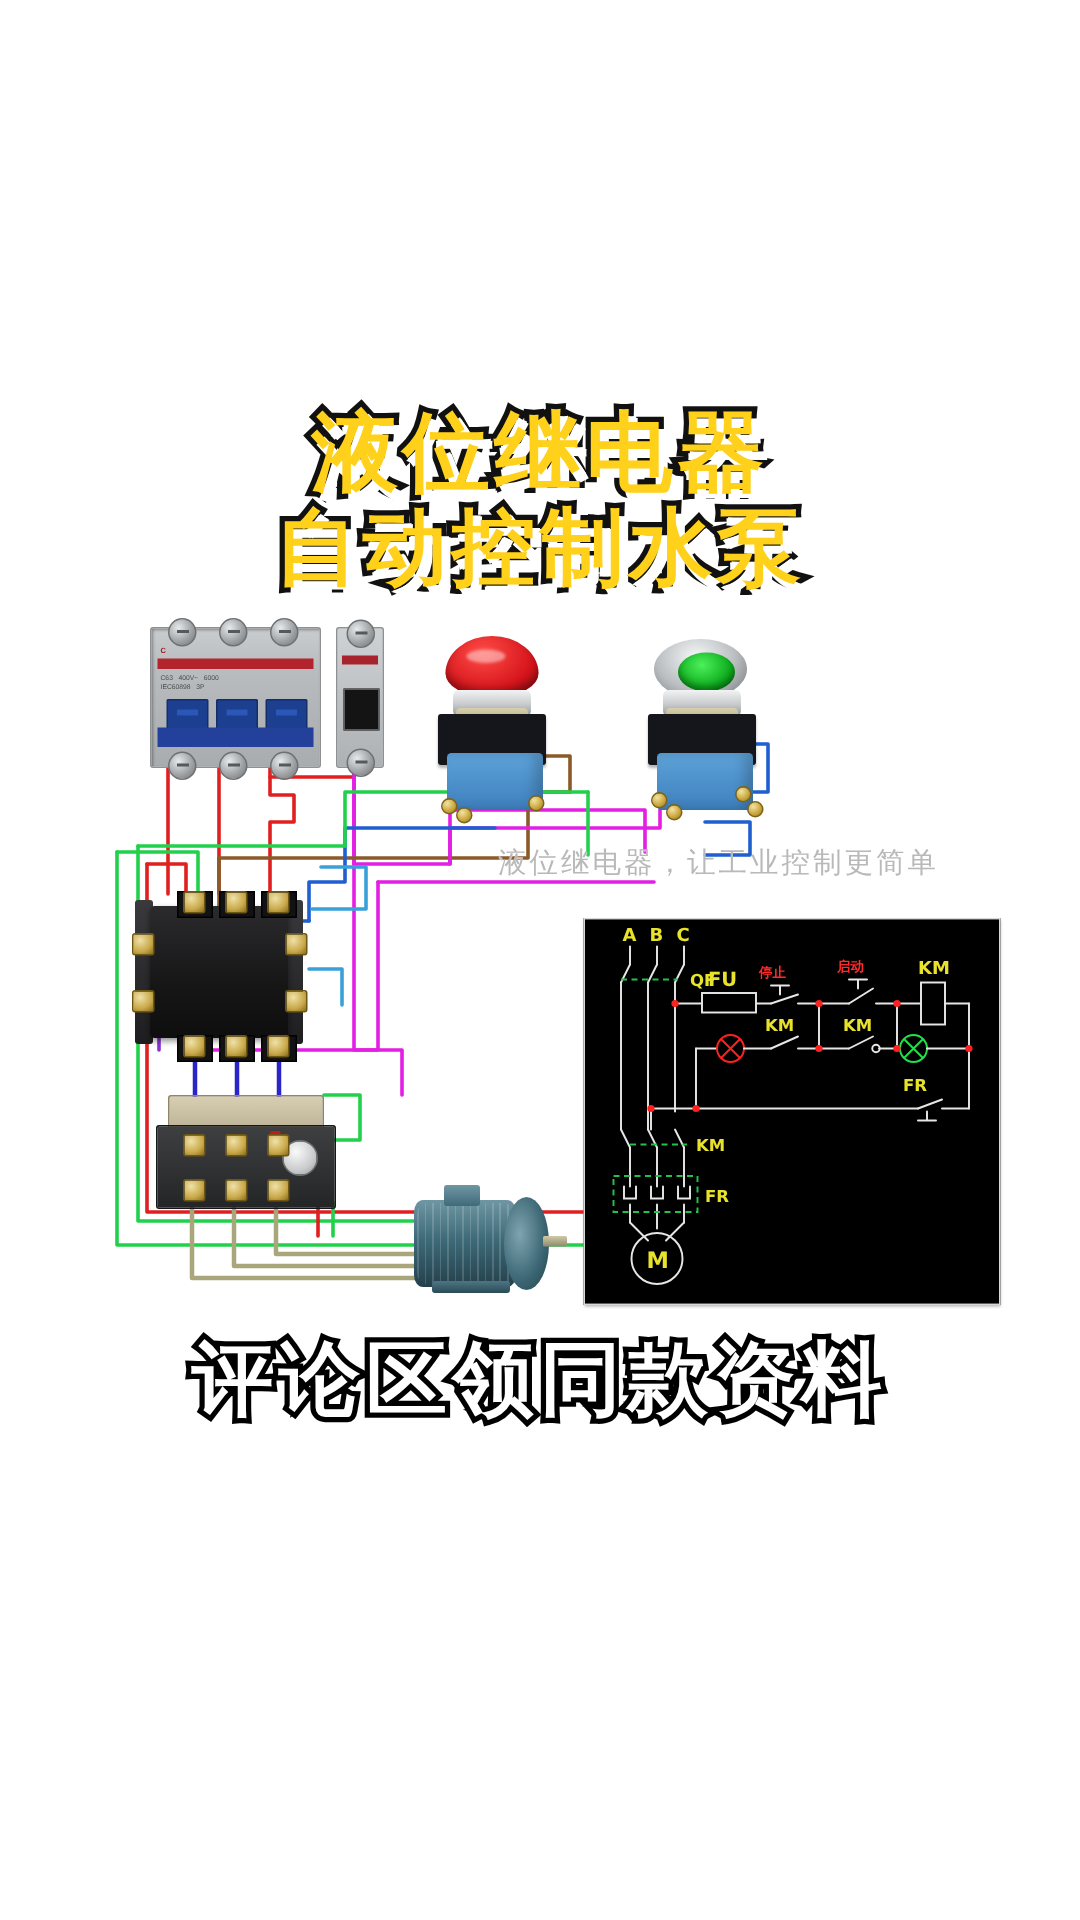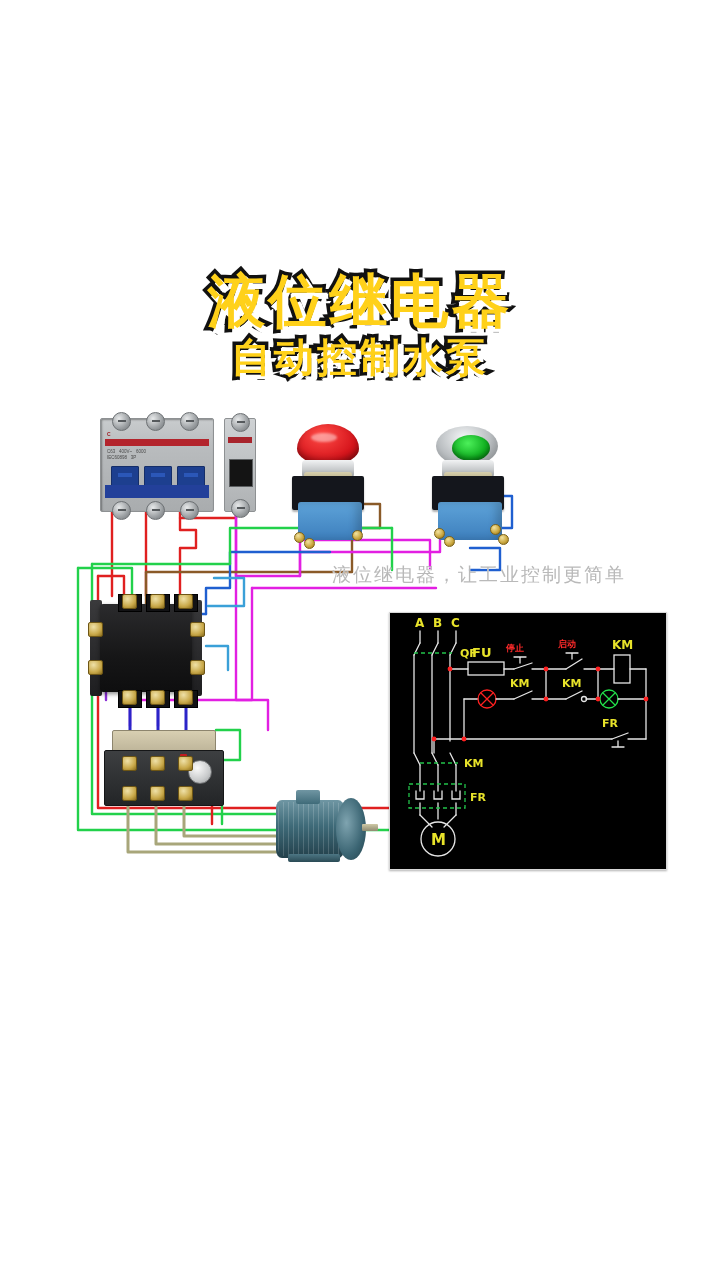--- a/index.html
+++ b/index.html
@@ -27,21 +27,21 @@
     color:#FFD11A;
     -webkit-text-stroke:7px #111;
     paint-order:stroke fill;
     text-shadow:
        5px 5px 0 #ffffff,
        6px 6px 0 #ffffff,
        4px 6px 0 #ffffff;
     display:block;
     margin:0 0 6px 0;
   }
-  .title-line.l2{font-size:40px;}
+  .title-line.l2{font-size:56px;}
 
   
   .cta-block{
     position:absolute;left:0;top:884px;width:720px;text-align:center;
     pointer-events:none;
   }
   .cta-text{
     font-family:"DejaVu Sans","Liberation Sans",sans-serif;
     font-weight:bold;font-size:54px;letter-spacing:4px;
     color:#ffffff;
@@ -449,14 +449,17 @@
       <text class="sch-lbl" x="222" y="36" font-size="12" fill="#e8e32a">KM</text>
       <text class="sch-lbl" x="120" y="74" font-size="11" fill="#e8e32a">KM</text>
       <text class="sch-lbl" x="172" y="74" font-size="11" fill="#e8e32a">KM</text>
       <text class="sch-lbl" x="74" y="154" font-size="11" fill="#e8e32a">KM</text>
       <text class="sch-lbl" x="212" y="114" font-size="11" fill="#e8e32a">FR</text>
       <text class="sch-lbl" x="80" y="188" font-size="11" fill="#e8e32a">FR</text>
       <text class="sch-lbl" x="41" y="232" font-size="15" fill="#e8e32a">M</text>
     </svg>
   </div>
 
+  <div class="cta-block">
+    <span class="cta-text">评论区领同款资料</span>
+  </div>
 
 </div>
 
 </body></html>

